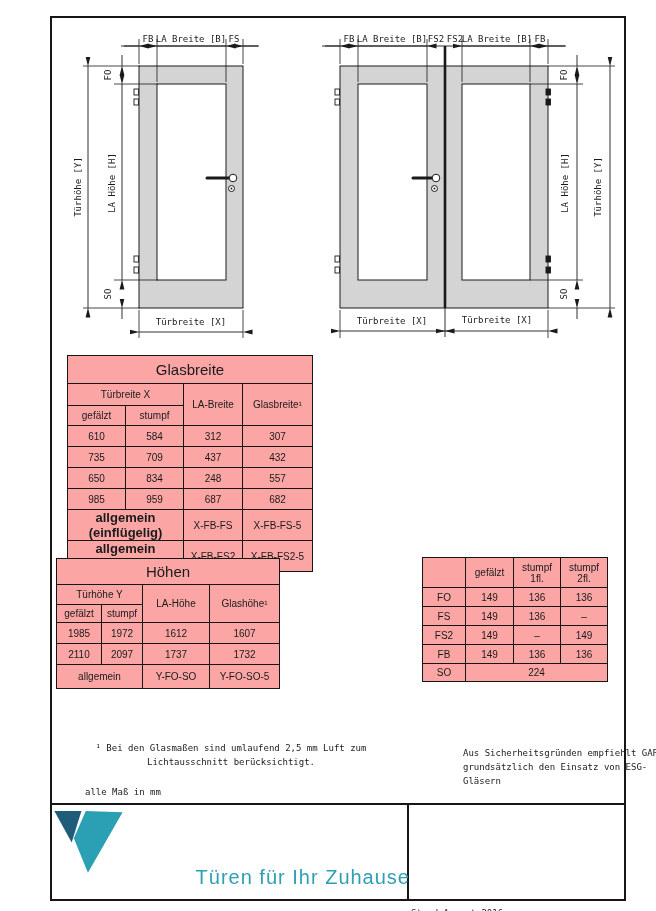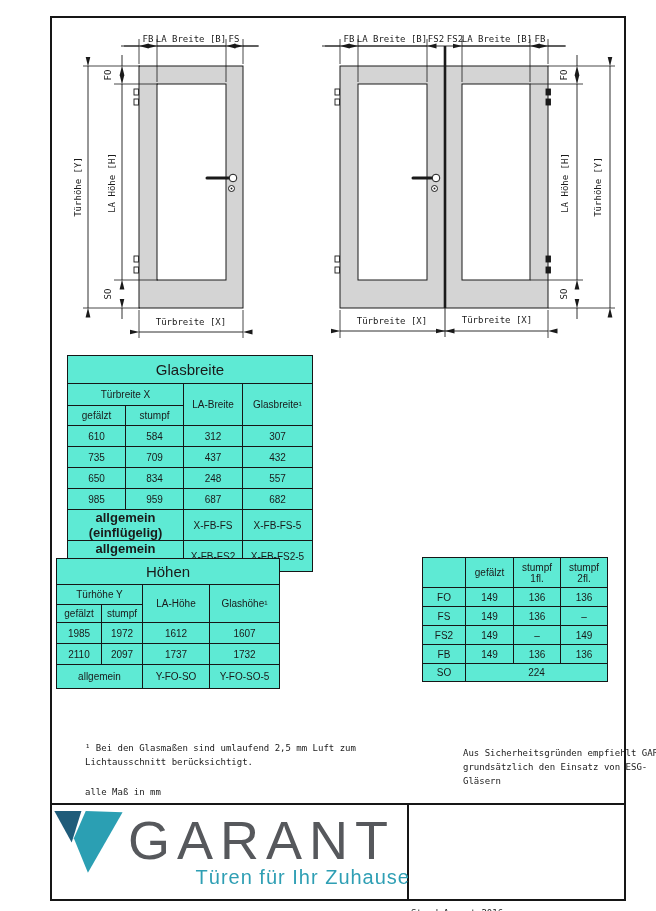--- a/index.html
+++ b/index.html
@@ -3,21 +3,21 @@
 <meta charset="utf-8">
 <style>
   html,body{margin:0;padding:0;background:#fff;}
   .page{position:relative;width:656px;height:911px;background:#ffffff;
         font-family:"Liberation Sans",sans-serif;color:#1a1a1a;overflow:hidden;}
   .sheet-border{position:absolute;left:50px;top:16px;width:576px;height:885px;
         border:2px solid #161616;box-sizing:border-box;}
   svg text{fill:#1a1a1a;}
   .dimtxt{font-family:"DejaVu Sans Mono",monospace;font-size:9px;}
   
-  table.t{position:absolute;border-collapse:collapse;table-layout:fixed;background:#5eead4;}
+  table.t{position:absolute;border-collapse:collapse;table-layout:fixed;background:#fca5a5;}
   table.t td{border:1px solid #161616;text-align:center;vertical-align:middle;
         font-size:10px;padding:0;font-family:"Liberation Sans",sans-serif;overflow:hidden;}
   table.t td.title{font-size:15px;}
   table.t td.small{font-size:13px;font-weight:bold;}
   .glas{left:67px;top:355px;width:245px;}
   .hoeh{left:56px;top:558px;width:223px;}
   .fixm{left:422px;top:557px;width:185px;}
   .note{position:absolute;font-family:"DejaVu Sans Mono",monospace;font-size:9px;
         line-height:1.55;color:#1a1a1a;}
   
@@ -310,28 +310,27 @@
       <td>136</td>
       <td>136</td>
     </tr>
     <tr style="height:18px">
       <td>SO</td>
       <td colspan="3">224</td>
     </tr>
   </tbody>
     </table>
 
-  <div class="note" style="left:85px;top:742px;width:292px;">¹ Bei den Glasmaßen sind umlaufend 2,5 mm Luft zum Lichtausschnitt berücksichtigt.</div>
+  <div class="note" style="left:85px;top:742px;width:292px;text-align:center;">¹ Bei den Glasmaßen sind umlaufend 2,5 mm Luft zum Lichtausschnitt berücksichtigt.</div>
   <div class="note" style="left:85px;top:786px;">alle Maß in mm</div>
   <div class="note" style="left:415px;top:747px;width:218px;margin-left:48px;">Aus Sicherheitsgründen empfiehlt GARANT grundsätzlich den Einsatz von ESG-Gläsern</div>
 
   <div class="footer-topline"></div>
   <div class="footer-divider"></div>
 
   <svg style="position:absolute;left:53px;top:810px;" width="72" height="78" viewBox="0 0 66 72">
     <polygon points="1,1 26,1 17,30" fill="#1f5c7a"></polygon>
     <polygon points="30,1 64,2 32,58 19,26" fill="#2b9fb3"></polygon>
   </svg>
-  <div class="brand">GARANT</div>
   <div class="tagline">Türen für Ihr Zuhause</div>
 
   <div class="note tb-date">Stand August 2016</div>
 </div>
 
 </body></html>

